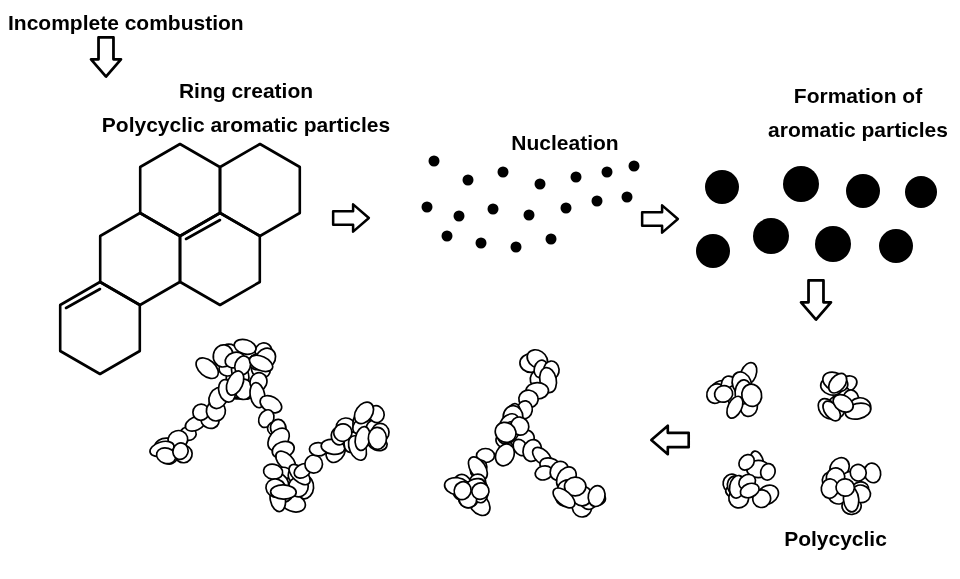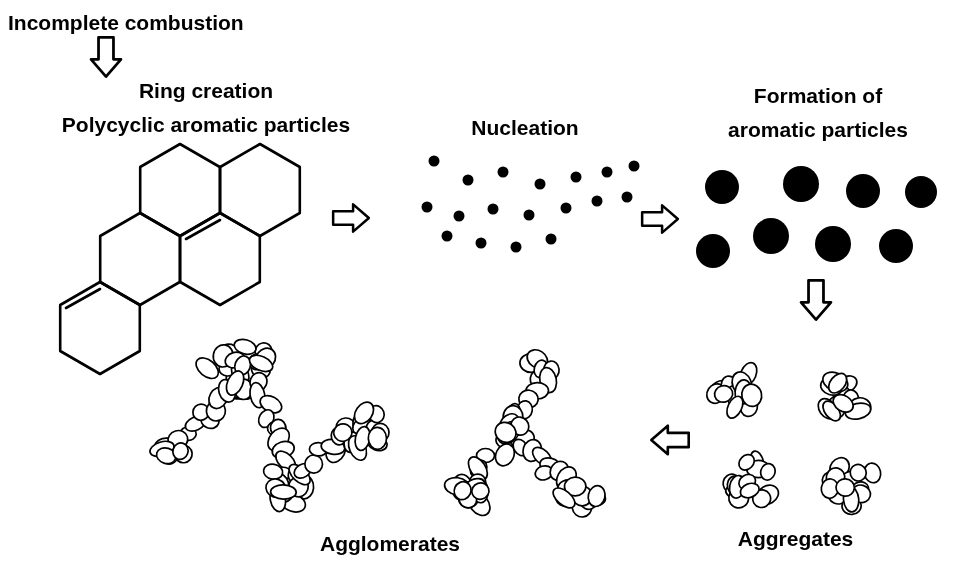--- a/index.html
+++ b/index.html
@@ -12,21 +12,21 @@
   }
   .gfx{position:absolute;left:0;top:0;width:960px;height:579px;}
   .label{
     position:absolute;
     font-weight:700;
     color:#000;
     font-size:21px;
     line-height:34px;
     white-space:nowrap;
   }
-  .centered{text-align:center;white-space:normal;}
+  .centered{text-align:center;white-space:normal;padding-left:40px;}
 </style>
 </head>
 <body>
 
 <div class="canvas">
 
   <svg class="gfx" viewBox="0 0 960 579">
     <defs>
       <path id="block-arrow" d="M -17,-6.5 L 2,-6.5 L 2,-13 L 17,0 L 2,13 L 2,6.5 L -17,6.5 Z"></path>
     </defs>
@@ -279,24 +279,23 @@
     </g>
   </svg>
 
   <div class="label" style="left:8px;top:6px;">Incomplete combustion</div>
 
   <div class="label centered" style="left:0px;top:74px;width:412px;">
     <div>Ring creation</div>
     <div>Polycyclic aromatic particles</div>
   </div>
 
-  <div class="label centered" style="left:440px;top:111px;width:170px;">Nucleation</div>
+  <div class="label centered" style="left:440px;top:126px;width:170px;">Nucleation</div>
 
   <div class="label centered" style="left:708px;top:79px;width:220px;">
     <div>Formation of</div>
     <div>aromatic particles</div>
   </div>
 
-  <div class="label centered" style="left:275px;top:527px;width:230px;">Agglomerates</div>
-
-  <div class="label centered" style="left:688px;top:522px;width:215px;">Aggregates</div>
+
+  <div class="label centered" style="left:688px;top:522px;width:215px;">Polycyclic</div>
 
 </div>
 
 </body></html>

